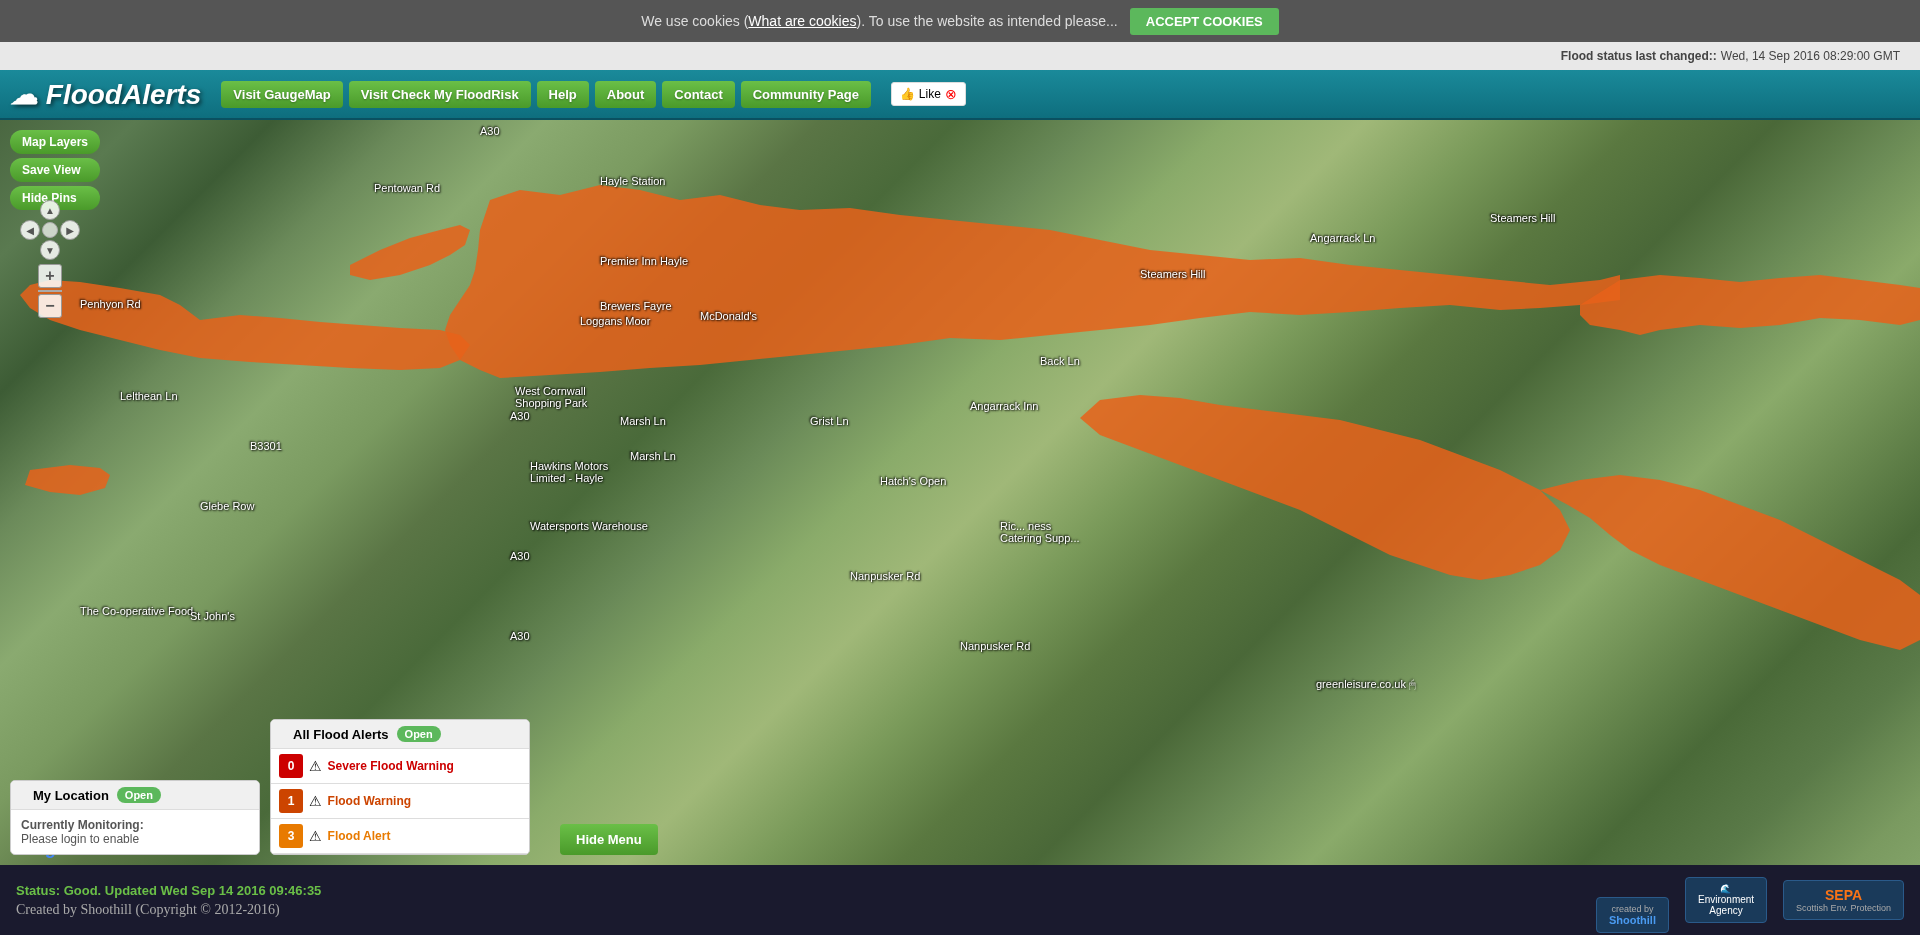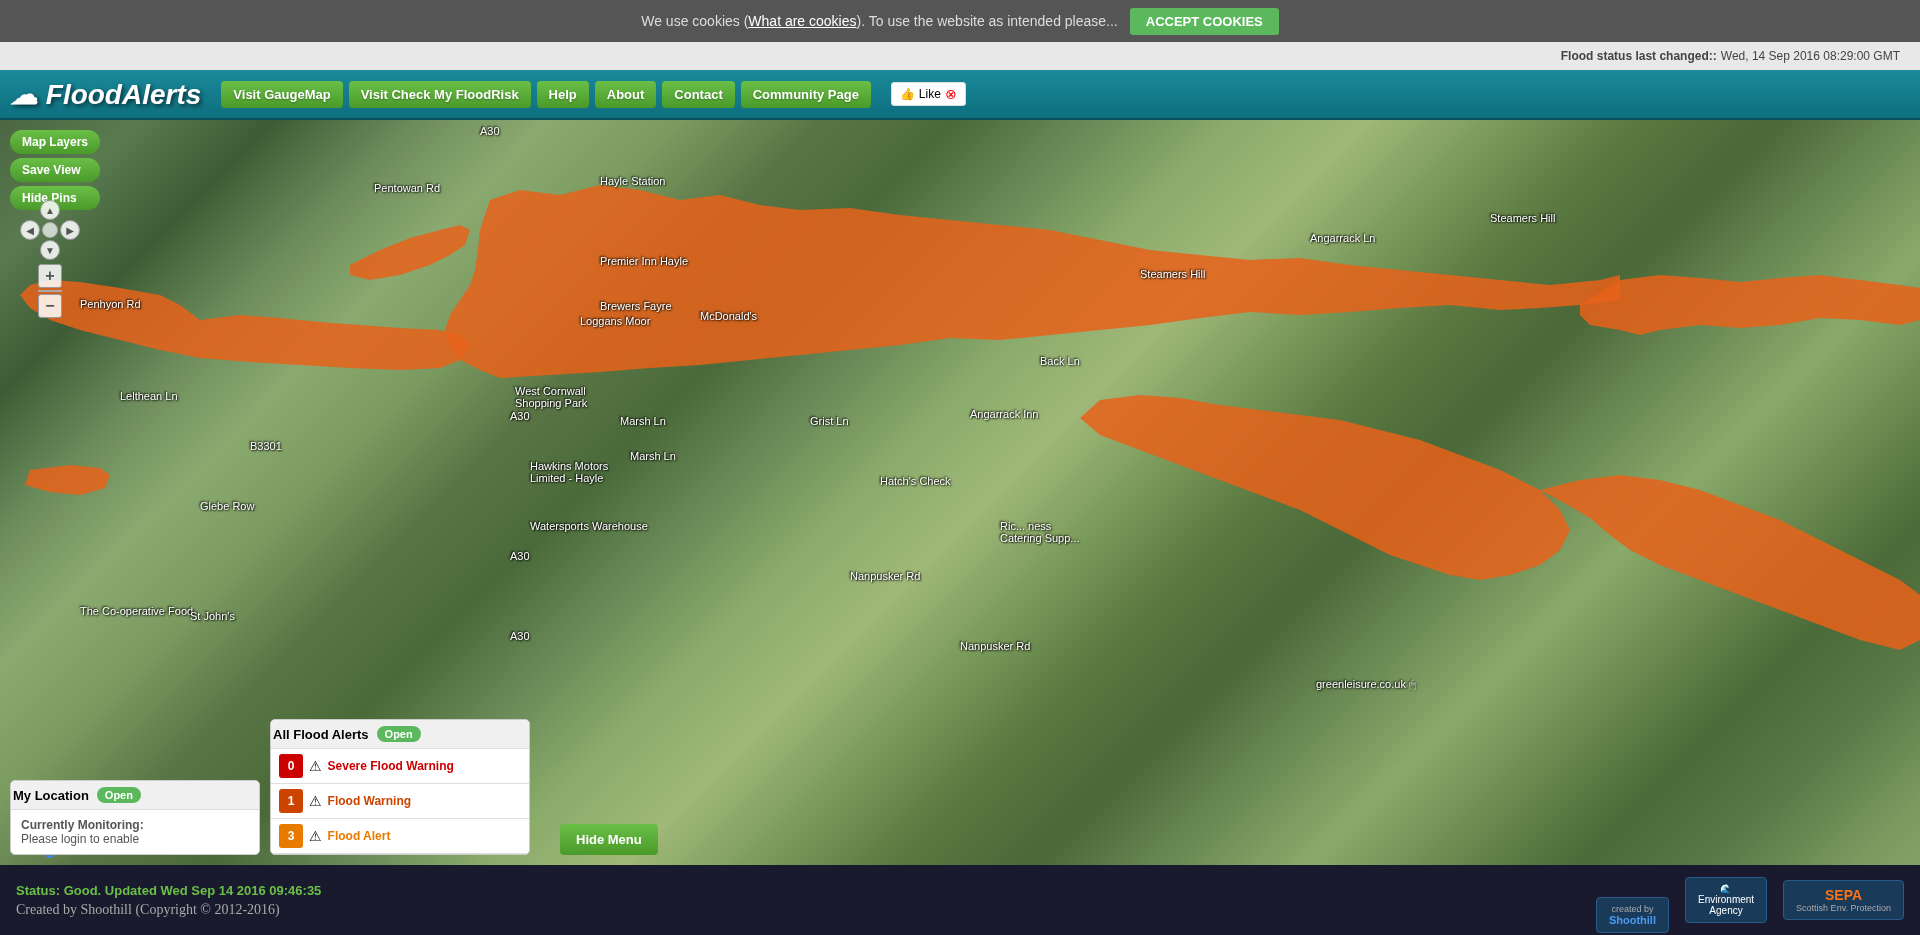--- a/index.html
+++ b/index.html
@@ -142,21 +142,21 @@
       cursor: pointer; color: #555; font-weight: bold;
     }
 
     
     #bottom-left-panel {
       position: absolute; bottom: 80px; left: 10px; z-index: 100;
       background: #fff; border: 1px solid #ccc; border-radius: 5px;
       width: 250px; overflow: hidden;
     }
     .panel-header {
-      background: #f0f0f0; padding: 6px 2px; display: flex; align-items: center; gap: 8px;
+      background: #f0f0f0; padding: 6px 22px; display: flex; align-items: center; gap: 8px;
       border-bottom: 1px solid #ddd;
     }
     .panel-title { font-weight: bold; font-size: 13px; }
     .open-badge {
       background: #5cb85c; color: #fff; font-size: 11px; padding: 2px 8px;
       border-radius: 10px; font-weight: bold;
     }
     .panel-body { padding: 8px 10px; font-size: 12px; color: #555; }
 
     
@@ -328,22 +328,22 @@
 
     <div class="map-label" style="left:80px; top:485px;">The Co-operative Food</div>
     <div class="map-label" style="left:600px; top:135px;">Premier Inn Hayle</div>
     <div class="map-label" style="left:600px; top:180px;">Brewers Fayre</div>
     <div class="map-label" style="left:580px; top:195px;">Loggans Moor</div>
     <div class="map-label" style="left:515px; top:265px;">West Cornwall<br>Shopping Park</div>
     <div class="map-label" style="left:530px; top:340px;">Hawkins Motors<br>Limited - Hayle</div>
     <div class="map-label" style="left:530px; top:400px;">Watersports Warehouse</div>
     <div class="map-label" style="left:700px; top:190px;">McDonald's</div>
     <div class="map-label" style="left:810px; top:295px;">Grist Ln</div>
-    <div class="map-label" style="left:880px; top:355px;">Hatch's Check</div>
-    <div class="map-label" style="left:970px; top:288px;">Angarrack Inn</div>
+    <div class="map-label" style="left:880px; top:355px;">Hatch's Open</div>
+    <div class="map-label" style="left:970px; top:280px;">Angarrack Inn</div>
     <div class="map-label" style="left:1000px; top:400px;">Ric... ness<br>Catering Supp...</div>
     <div class="map-label" style="left:1040px; top:235px;">Back Ln</div>
     <div class="map-label" style="left:1140px; top:148px;">Steamers Hill</div>
     <div class="map-label" style="left:1310px; top:112px;">Angarrack Ln</div>
     <div class="map-label" style="left:1490px; top:92px;">Steamers Hill</div>
     <div class="map-label" style="left:620px; top:295px;">Marsh Ln</div>
     <div class="map-label" style="left:630px; top:330px;">Marsh Ln</div>
     <div class="map-label" style="left:850px; top:450px;">Nanpusker Rd</div>
     <div class="map-label" style="left:960px; top:520px;">Nanpusker Rd</div>
     <div class="map-label" style="left:120px; top:270px;">Lelthean Ln</div>

